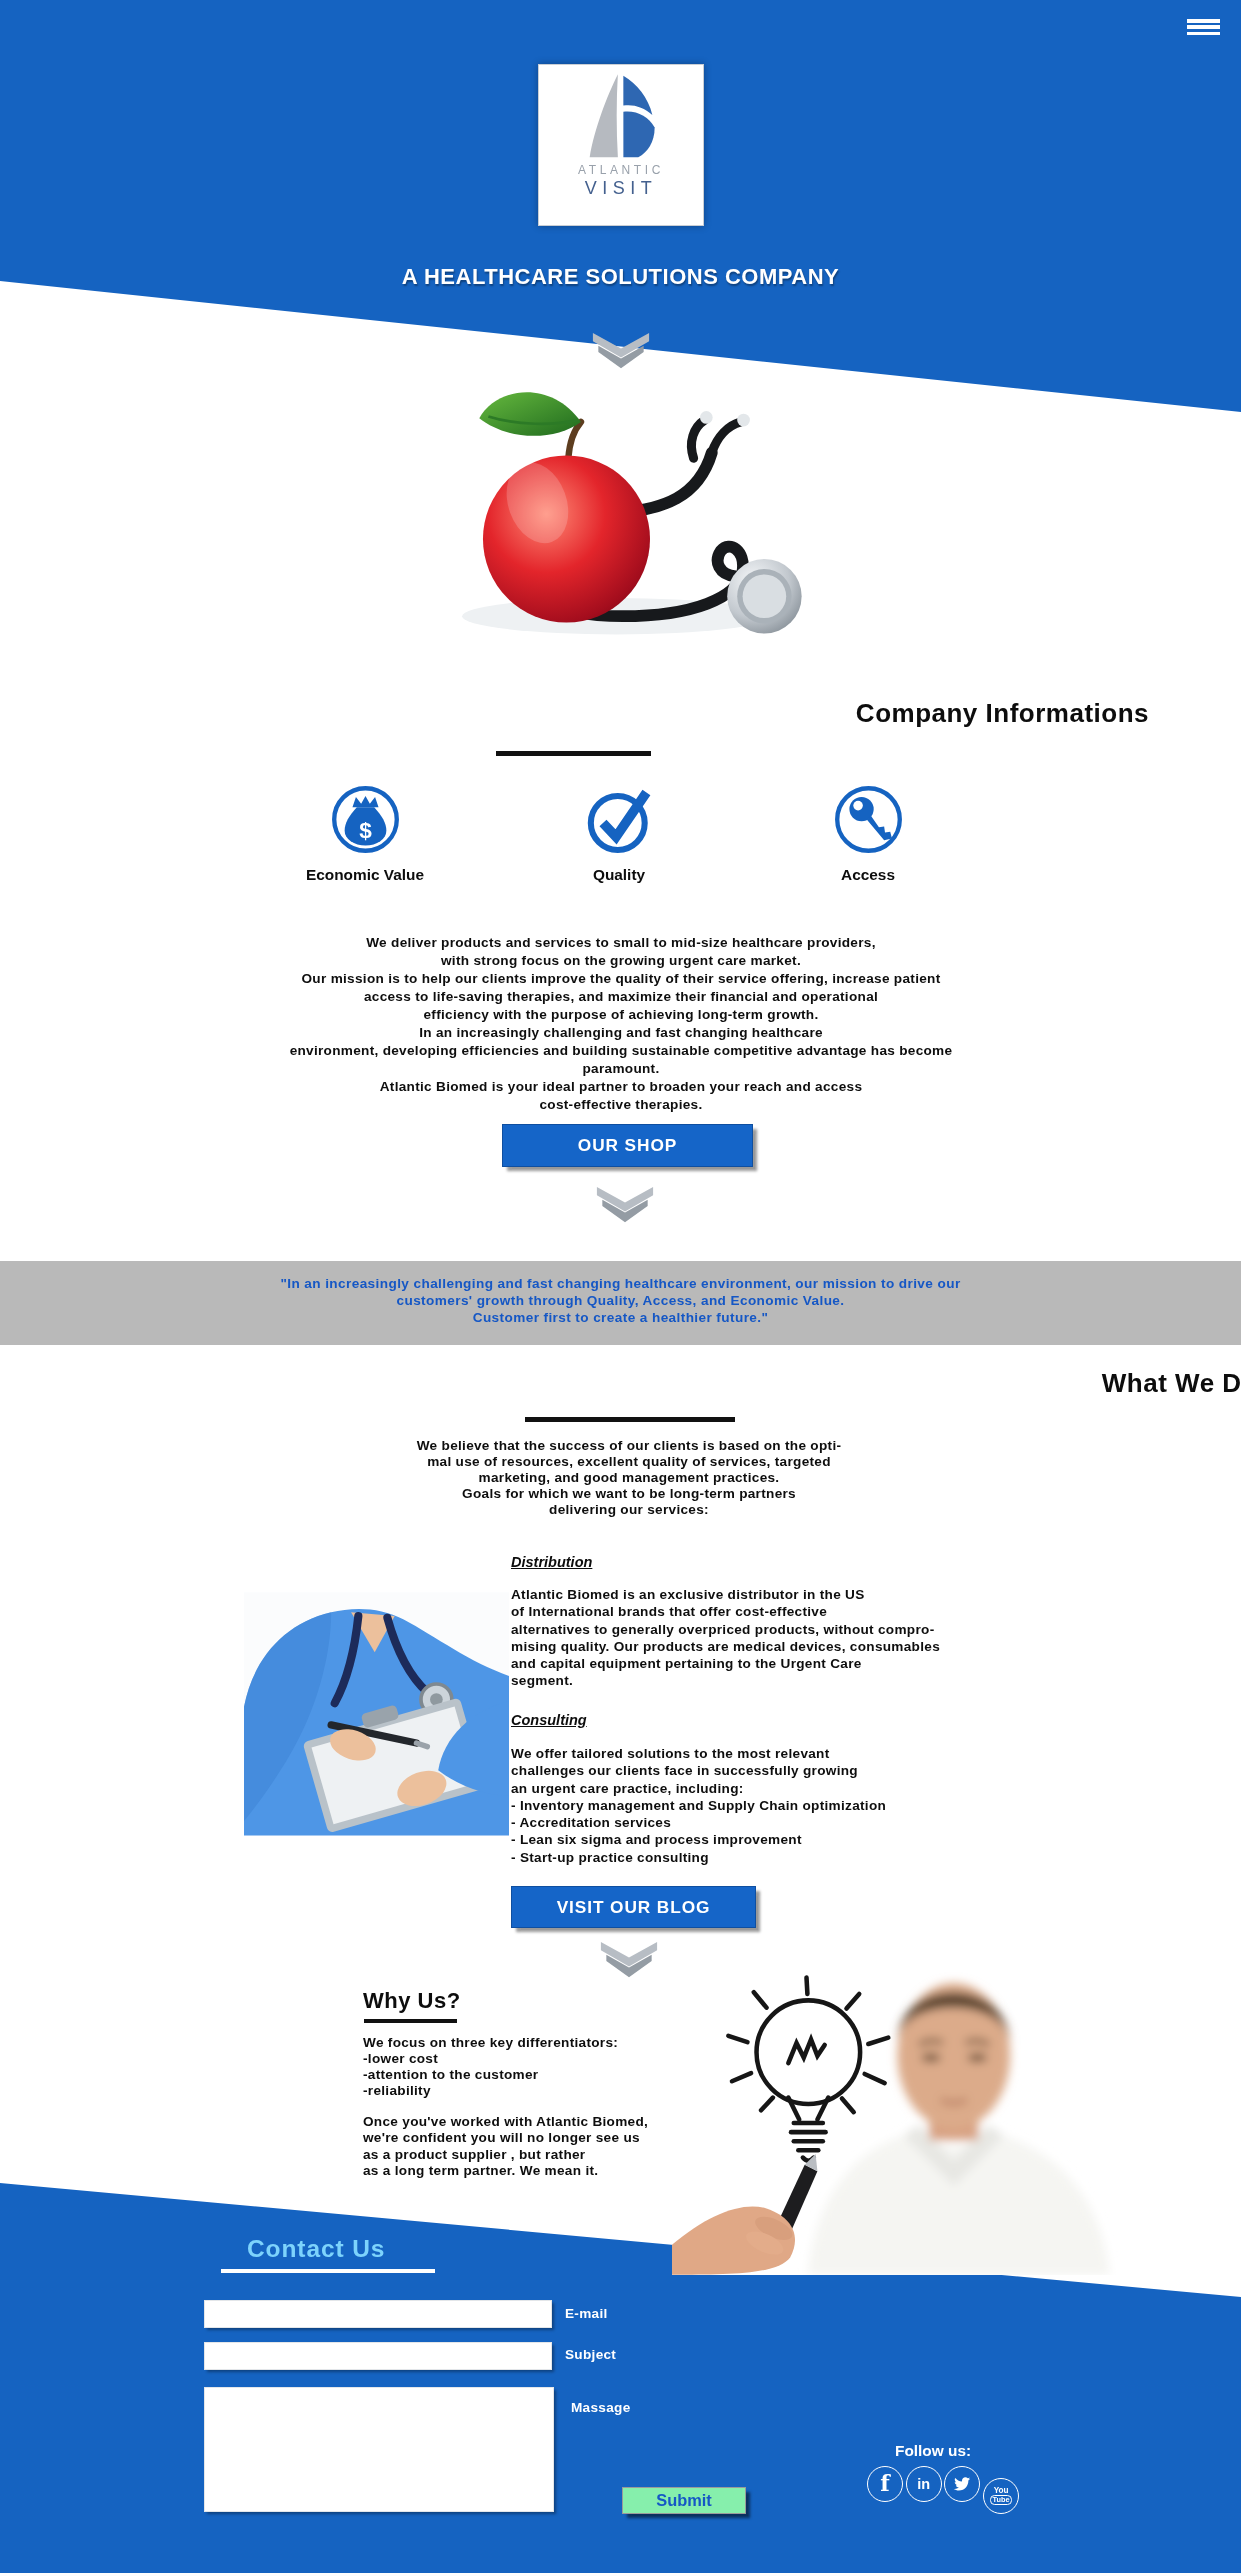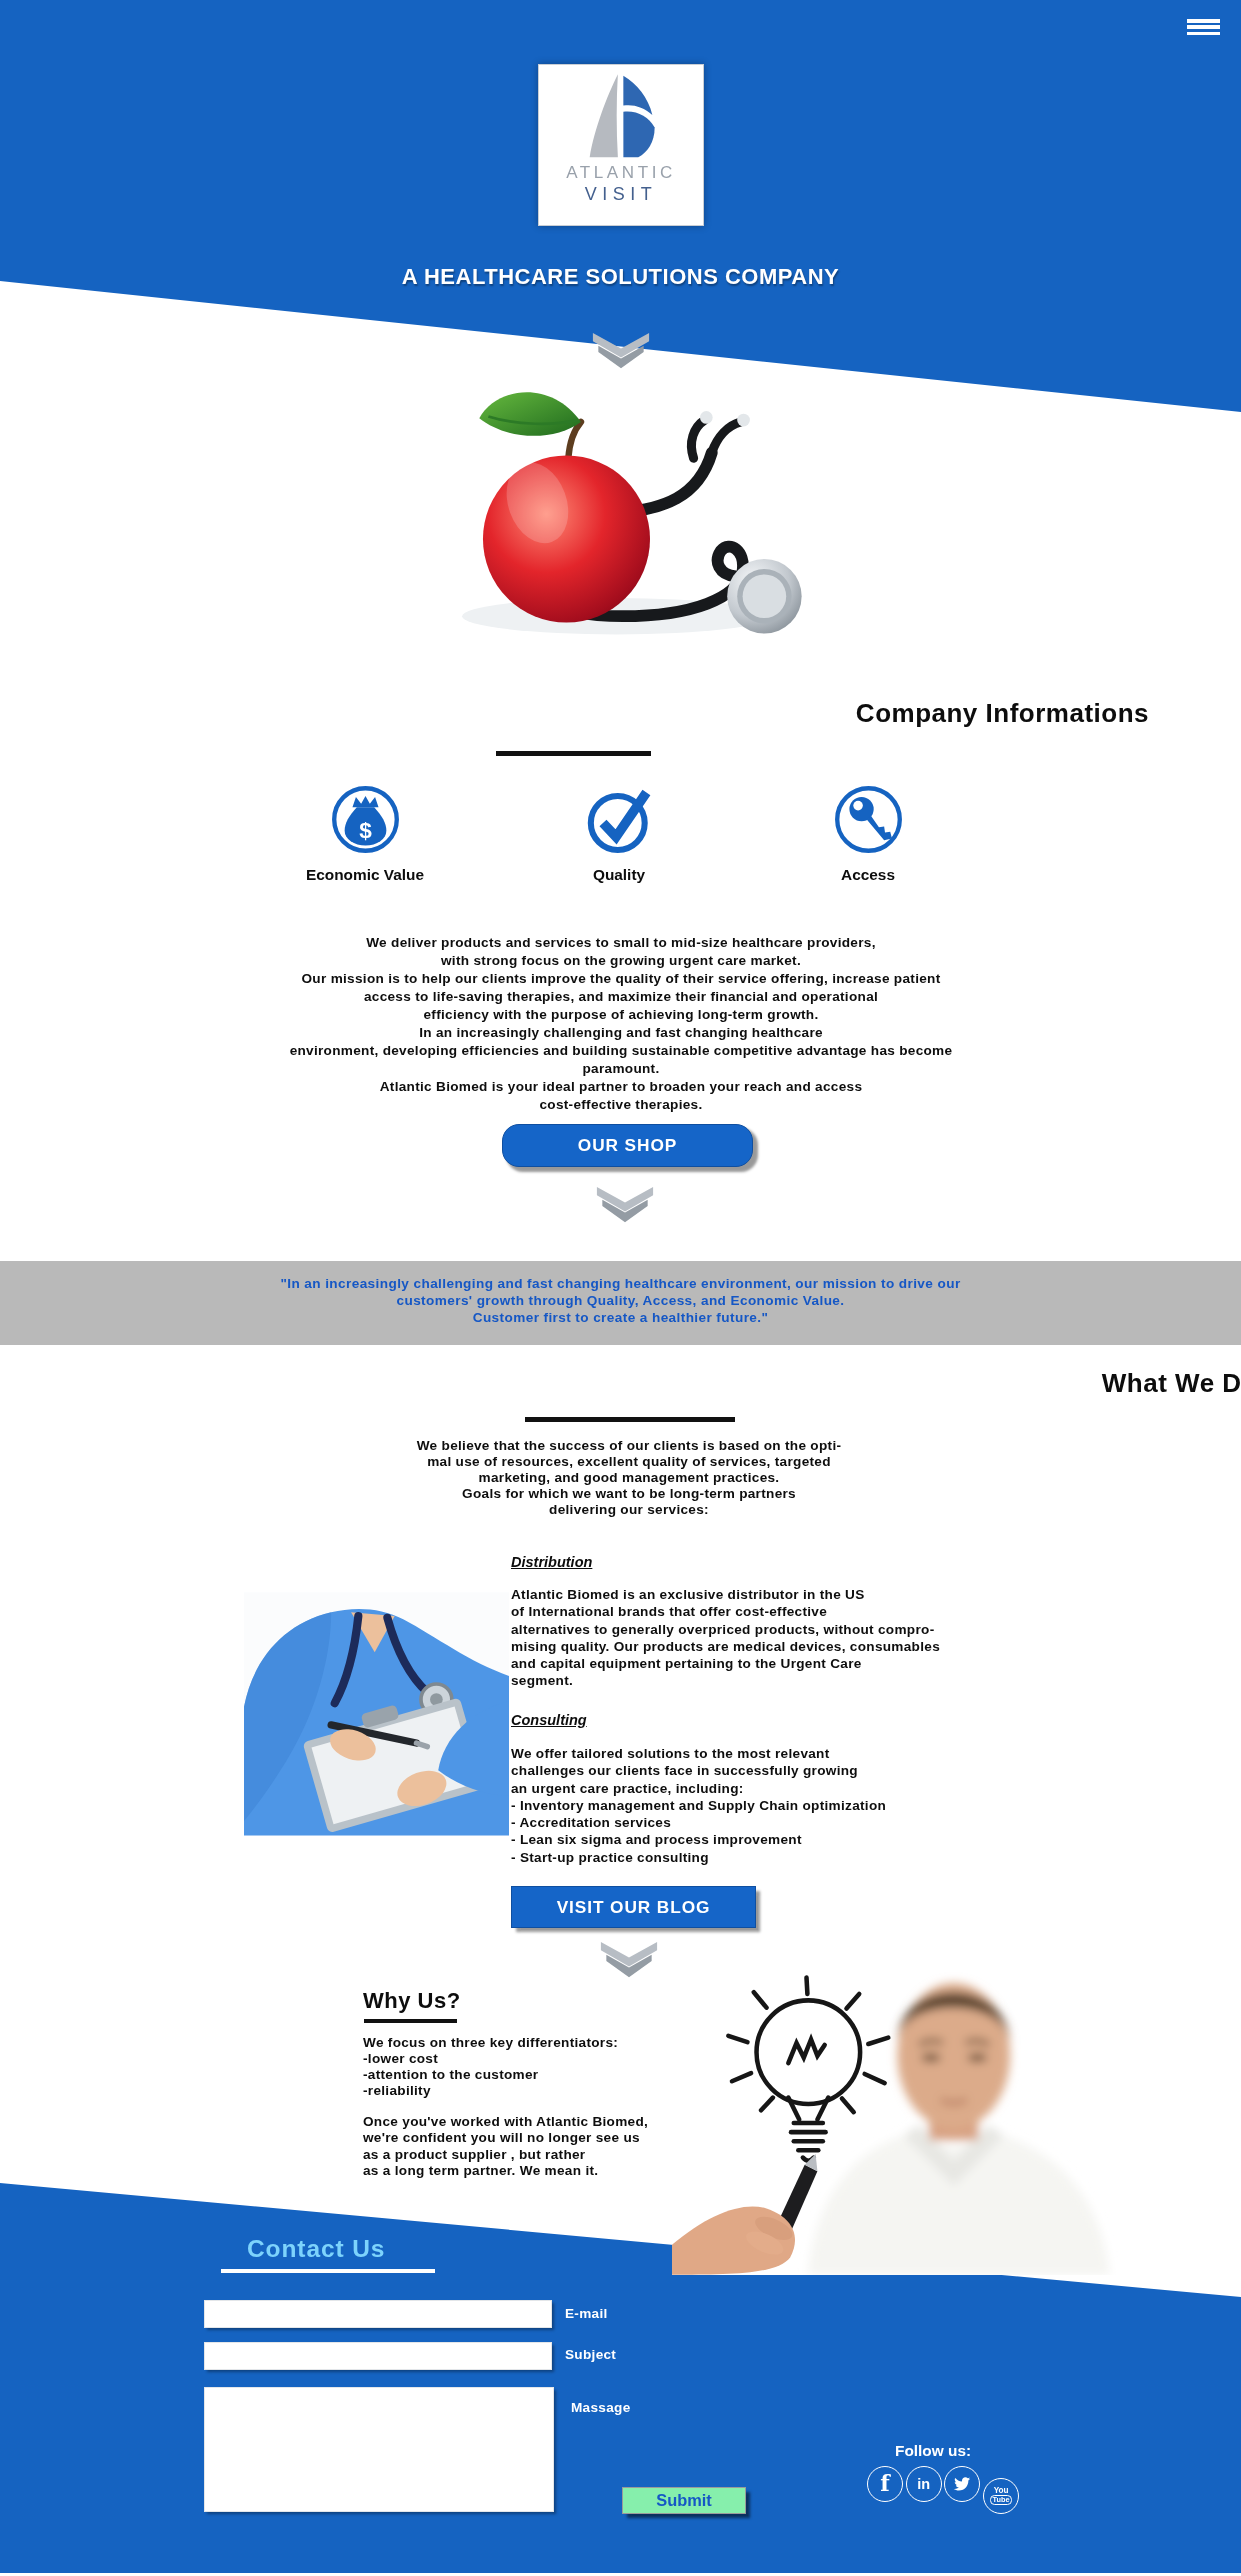--- a/index.html
+++ b/index.html
@@ -9,21 +9,21 @@
 
   
   .header { position:absolute; left:0; top:0; width:1241px; height:418px; background:#1563c1;
             -webkit-clip-path:polygon(0 0,100% 0,100% 412px,0 281px); clip-path:polygon(0 0,100% 0,100% 412px,0 281px); }
   .hamburger { position:absolute; right:21px; top:19px; width:33px; cursor:pointer; }
   .hamburger span { display:block; width:33px; height:3.6px; background:#fff; margin-bottom:2.7px; }
   .logo-box { position:absolute; left:538px; top:64px; width:166px; height:162px; background:#fff;
               border:0.9px solid #c9ced4; box-shadow:0 0 7.3px rgba(0,0,0,.3);
               display:flex; flex-direction:column; align-items:center; padding-top:7.3px; }
   .logo-sails { width:94px; height:89px; }
-  .logo-l1 { font-size:17px; letter-spacing:3.6px; color:#99a1ab; margin-top:1.8px; }
+  .logo-l1 { font-size:12px; letter-spacing:3.6px; color:#99a1ab; margin-top:1.8px; }
   .logo-l2 { font-size:18px; letter-spacing:5.5px; color:#44608e; margin-top:0.9px; }
   .tagline { position:absolute; left:0; top:264px; width:1241px; text-align:center; color:#fff;
              font-size:22px; font-weight:bold; letter-spacing:0.5px; text-shadow:0.9px 1.8px 1.8px rgba(0,0,0,.35); }
 
   
   .arrow { position:absolute; width:58px; height:36px; }
   .arrow1 { left:592px; top:333px; }
   .arrow2 { left:596px; top:1187px; }
   .arrow3 { left:600px; top:1942px; }
 
@@ -180,21 +180,21 @@
 with strong focus on the growing urgent care market.
 Our mission is to help our clients improve the quality of their service offering, increase patient
 access to life-saving therapies, and maximize their financial and operational
 efficiency with the purpose of achieving long-term growth.
 In an increasingly challenging and fast changing healthcare
 environment, developing efficiencies and building sustainable competitive advantage has become
 paramount.
 Atlantic Biomed is your ideal partner to broaden your reach and access
 cost-effective therapies.</p>
 
-    <button class="btn-blue" style="left:502px; top:1124px; width:251px; height:43px;border-radius:17px;">OUR SHOP</button>
+    <button class="btn-blue" style="left:502px; top:1124px; width:251px; height:43px;">OUR SHOP</button>
   </section>
 
   <div class="arrow arrow2">
     <svg viewBox="0 0 64 40">
       <polygon points="1,0 32,17 63,0 63,9 32,27 1,9" fill="#b7bdc4"></polygon>
       <polygon points="7,14 32,28 57,14 57,21 32,39 7,21" fill="#949ca4"></polygon>
     </svg>
   </div>
 
   <div class="quote-band">

